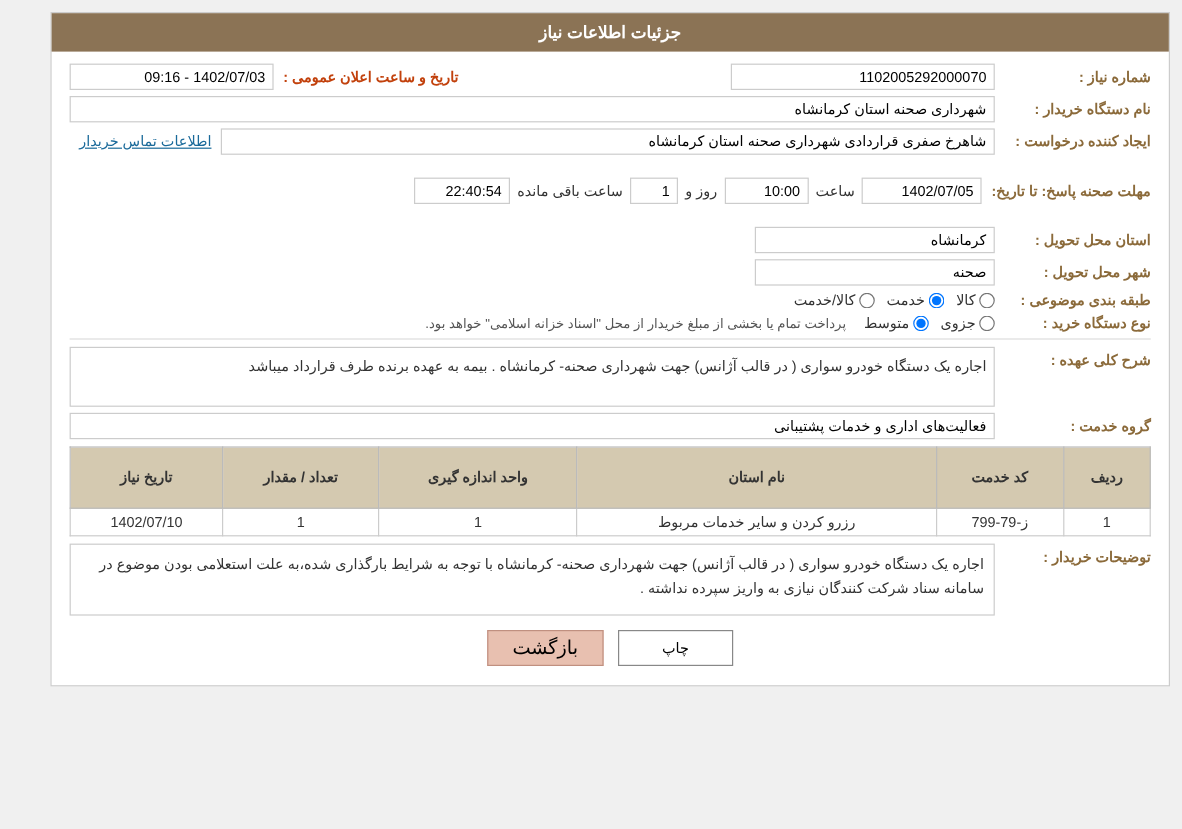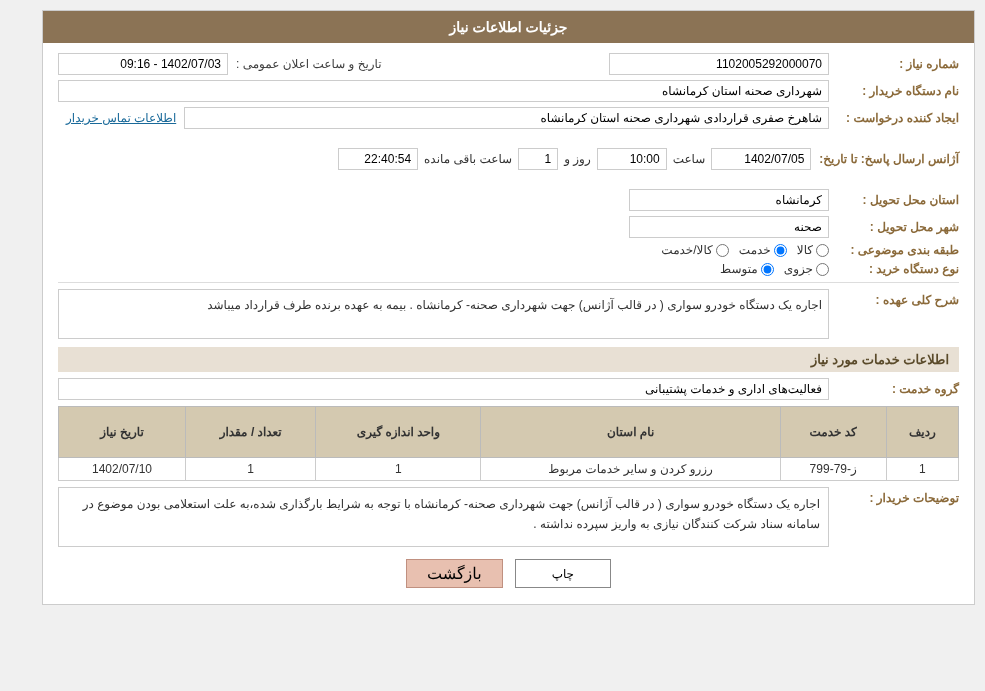--- a/index.html
+++ b/index.html
@@ -45,22 +45,22 @@
       padding: 5px 10px;
       margin: 8px 0 6px 0;
       font-size: 13px;
     }
     .divider {
       border: none;
       border-top: 1px solid #ddd;
       margin: 6px 0;
     }
     .inline-label {
-      color: #404040;
-      font-weight: normal;
+      color: #c2410c;
+      font-weight: bold;
       white-space: nowrap;
     }
     .radio-group {
       display: flex;
       align-items: center;
       gap: 10px;
     }
     .radio-item {
       display: flex;
       align-items: center;
@@ -168,21 +168,21 @@
         <input type="text" style="width: 100%; flex: 1 1 0%;" readonly="" value="شهرداری صحنه استان کرمانشاه">
       </div>
 
       <div class="row3">
         <span class="label-col">ایجاد کننده درخواست :</span>
         <input type="text" style="flex: 1 1 0%; width: 100%;" readonly="" value="شاهرخ صفری قراردادی شهرداری صحنه استان کرمانشاه">
         <span style="margin-right:8px; margin-left:8px;" class="link-style">اطلاعات تماس خریدار</span>
       </div>
 
       <div class="row3">
-        <span class="label-col">آژانس ارسال پاسخ: تا تاریخ:</span>
+        <span class="label-col">مهلت صحنه پاسخ: تا تاریخ:</span>
         <input type="text" style="width: 100px;" readonly="" value="1402/07/05">
         <span style="margin: 0 6px;">ساعت</span>
         <input type="text" style="width: 70px;" readonly="" value="10:00">
         <span style="margin: 0 6px;">روز و</span>
         <input type="text" style="width: 40px;" readonly="" value="1">
         <span style="margin: 18px 6px;">ساعت باقی مانده</span>
         <input type="text" style="width: 80px;" readonly="" value="22:40:54">
       </div>
 
       <div class="row3">
@@ -218,32 +218,32 @@
         <div class="radio-group">
           <div class="radio-item">
             <input type="radio" name="process" style="">
             <span>جزوی</span>
           </div>
           <div class="radio-item">
             <input type="radio" name="process" checked="" style="">
             <span>متوسط</span>
           </div>
         </div>
+        <span style="margin-right: 15px; font-size:11px; color:#555; flex:1;">پرداخت تمام یا بخشی از مبلغ خریدار از محل "اسناد خزانه اسلامی" خواهد بود.</span>
       </div>
 
       <hr class="divider">
 
       <div class="row3" style="align-items:flex-start;">
         <span class="label-col" style="padding-top:4px;">شرح کلی عهده :</span>
         <div class="description-box">
           <span>اجاره یک دستگاه خودرو سواری ( در قالب آژانس) جهت شهرداری صحنه- کرمانشاه . بیمه به عهده برنده طرف قرارداد میباشد</span>
         </div>
       </div>
 
-      <div class="section-title">اطلاعات خدمات مورد نیاز</div>
 
       <div class="row3">
         <span class="label-col">گروه خدمت :</span>
         <input type="text" style="flex: 1 1 0%; width: 100%;" readonly="" value="فعالیت‌های اداری و خدمات پشتیبانی">
       </div>
 
       <table class="service-table">
         <thead>
           <tr>
             <th><span>ردیف</span></th>

